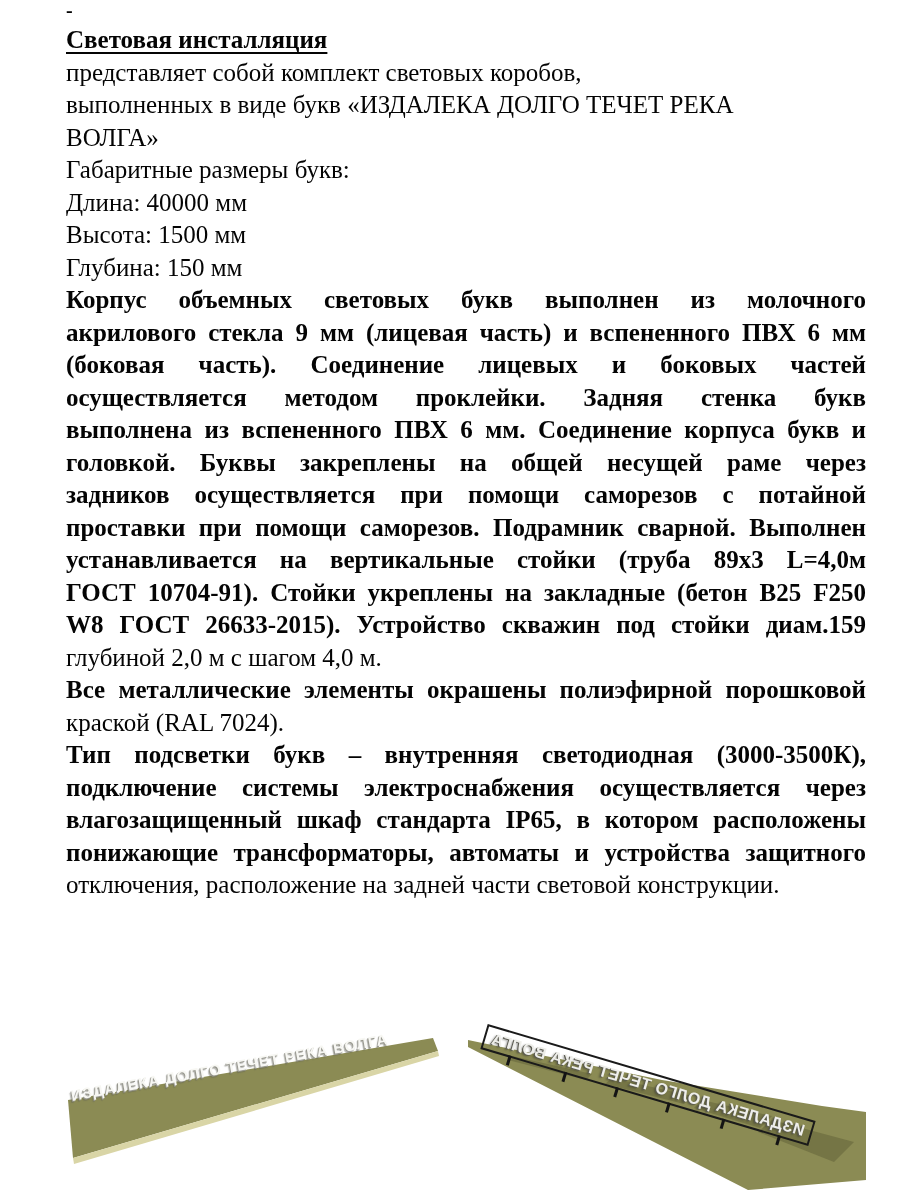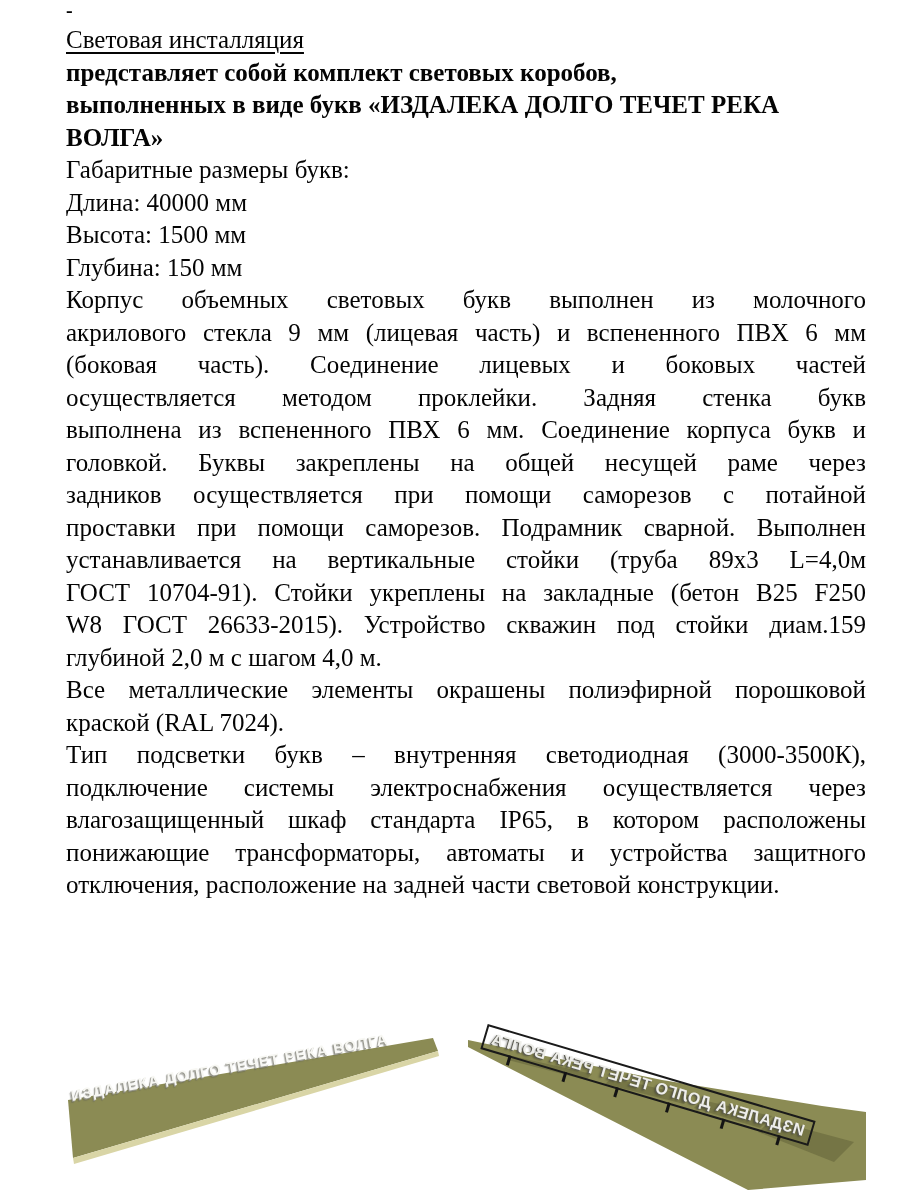--- a/index.html
+++ b/index.html
@@ -14,29 +14,29 @@
   .top-dash{
     position:absolute;left:66px;top:0;
     font:bold 20px/20px "Liberation Serif",serif;
   }
   .textblock{
     position:absolute;left:66px;top:24px;width:800px;
     font-size:25px;line-height:32.5px;
     hyphens:none;
   }
   .heading{
-    font-weight:normal;
+    font-weight:bold;
     text-decoration:underline;
     text-decoration-thickness:2px;
     text-underline-offset:4px;
   }
-  .intro{font-weight:bold;}
+  .intro{font-weight:normal;}
   .sizes-heading{font-weight:normal;}
   .line{white-space:normal;}
-  .line.just{text-align:justify;text-align-last:justify;}
+  .line.just{text-align:justify;text-align-last:justify;font-weight:bold;}
   
   .fig{position:absolute;}
   .fig svg{position:absolute;left:0;top:0;}
   .fig-left{left:55px;top:1028px;width:398px;height:150px;}
   .fig-right{left:462px;top:1000px;width:460px;height:198px;}
   .sign-front{
     position:absolute;left:16px;top:60px;width:376px;
     transform:rotate(-10.2deg);transform-origin:0 50%;
     font-family:"Liberation Sans",sans-serif;
     font-weight:bold;font-size:15px;line-height:15px;

